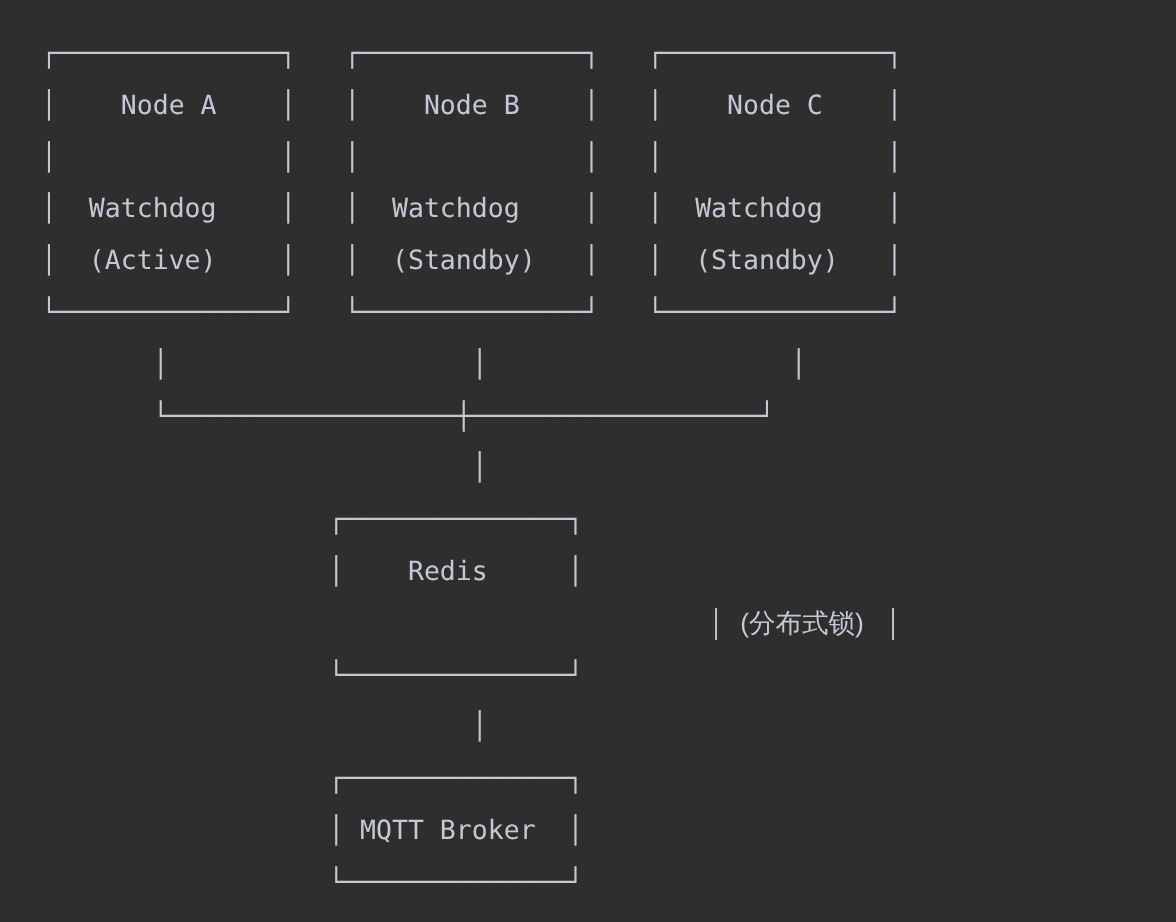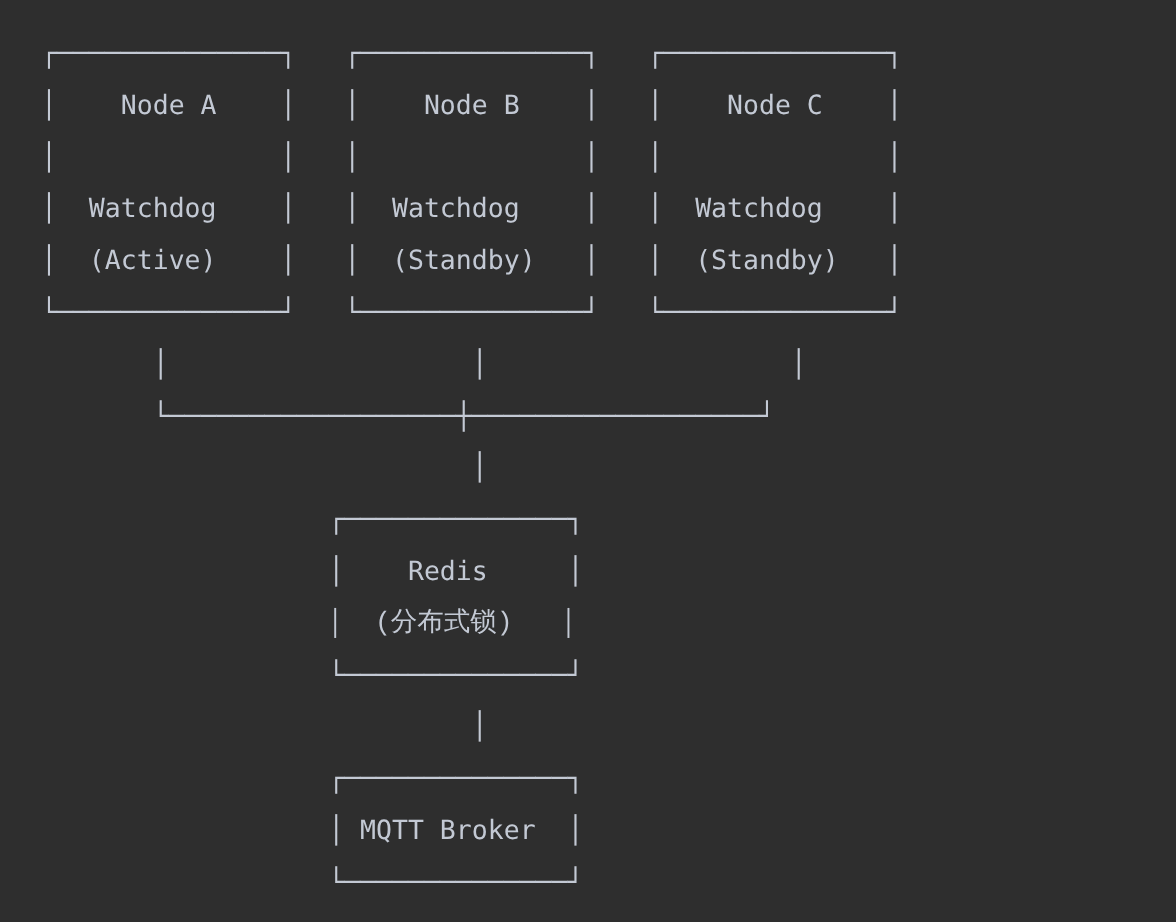--- a/index.html
+++ b/index.html
@@ -39,21 +39,22 @@
   }
 
   .art-line {
     display: block;
     height: 51.8px;
     white-space: pre;
   }
 
   
   .art-line.cjk {
-    font-family: Liberation Mono, monospace;
+    font-family: Liberation Sans, sans-serif;
+    text-align: right;
   }
 </style>
 </head>
 <body style="background: rgb(46, 46, 46);">
 
 <div id="diagram-canvas" style="background: rgb(46, 46, 46);">
   <pre id="ascii-art" style="color: rgb(195, 201, 212);"><span class="art-line">┌──────────────┐   ┌──────────────┐   ┌──────────────┐</span><span class="art-line">│    Node A    │   │    Node B    │   │    Node C    │</span><span class="art-line">│              │   │              │   │              │</span><span class="art-line">│  Watchdog    │   │  Watchdog    │   │  Watchdog    │</span><span class="art-line">│  (Active)    │   │  (Standby)   │   │  (Standby)   │</span><span class="art-line">└──────────────┘   └──────────────┘   └──────────────┘</span><span class="art-line">       │                   │                   │</span><span class="art-line">       └──────────────────┼──────────────────┘</span><span class="art-line">                           │</span><span class="art-line">                  ┌──────────────┐</span><span class="art-line">                  │    Redis     │</span><span class="art-line cjk">                  │  (分布式锁)   │</span><span class="art-line">                  └──────────────┘</span><span class="art-line">                           │</span><span class="art-line">                  ┌──────────────┐</span><span class="art-line">                  │ MQTT Broker  │</span><span class="art-line">                  └──────────────┘</span></pre>
 </div>
 
 </body></html>

